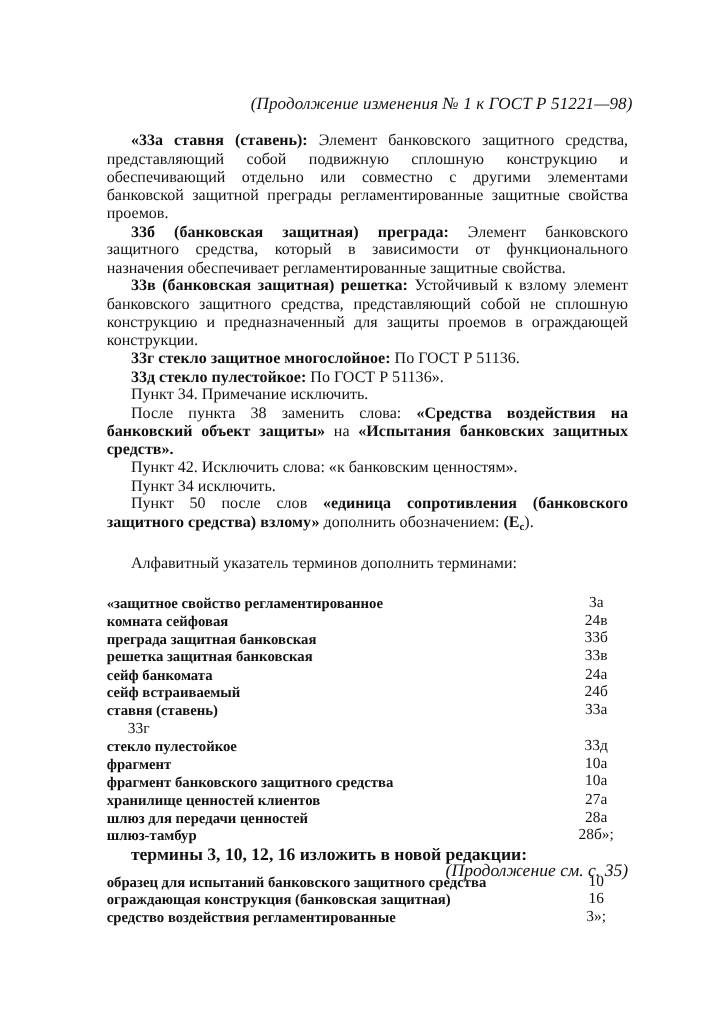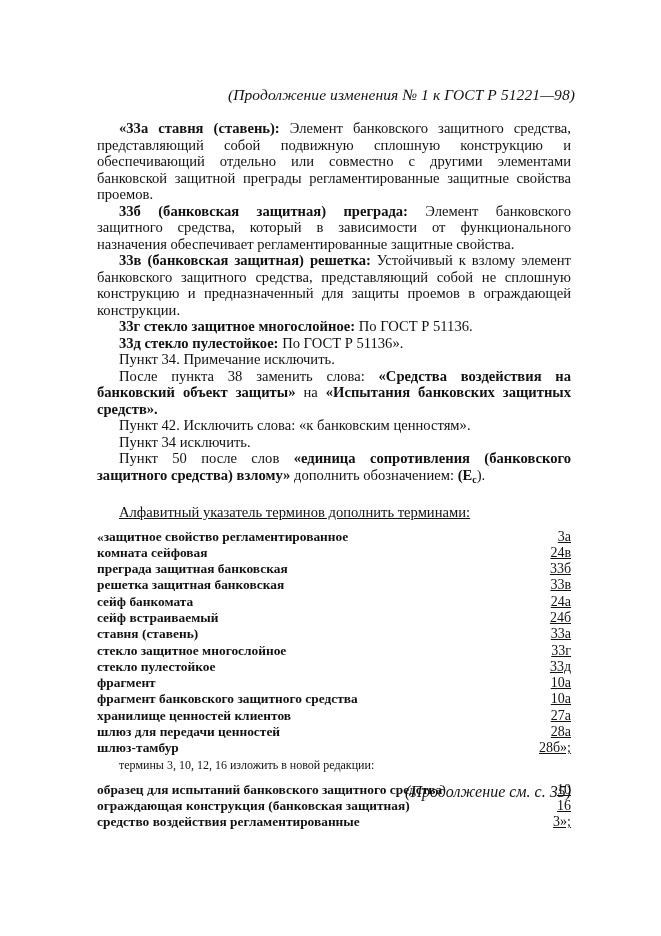--- a/index.html
+++ b/index.html
@@ -7,22 +7,22 @@
          font-family: "Liberation Serif", "DejaVu Serif", serif; color: #111; }
   .page { position: absolute; left: 0; top: 0; width: 661px; height: 936px; }
   .header { position: absolute; right: 86px; top: 86px; font-style: italic; font-size: 15.5px; letter-spacing: 0.1px; }
   .body { position: absolute; left: 97px; top: 120px; width: 474px; font-size: 14.6px; line-height: 16.5px; }
   .p { text-align: justify; text-indent: 22px; margin: 0; }
   b { font-weight: bold; }
   .gap { height: 16px; }
   .terms { margin-top: 8px; }
   .row { display: flex; justify-content: space-between; height: 16.3px; line-height: 16.3px; font-size: 13.4px; }
   .row .t { font-weight: bold; }
-  .row .n { width: 58px; text-align: right; font-size: 14px; text-decoration: underline; }
-  .subhead { text-indent: 22px; margin: 0 0 3px 0; font-size: 12px; line-height: 17px; }
+  .row .n { width: 58px; text-align: center; font-size: 14px; }
+  .subhead { text-indent: 22px; margin: 0 0 3px 0; font-size: 16px; line-height: 17px; font-weight: bold; }
   .footer { position: absolute; right: 90px; top: 783px; font-style: italic; font-size: 16px; }
   sub { font-size: 10px; font-weight: bold; vertical-align: -3px; }
 </style>
 </head>
 <body>
 
 <div class="page">
   <div class="header">(Продолжение изменения № 1 к ГОСТ Р 51221—98)</div>
 
   <div class="body">
@@ -32,21 +32,21 @@
     <p class="p"><b>33г стекло защитное многослойное:</b><span> По ГОСТ Р 51136.</span></p>
     <p class="p"><b>33д стекло пулестойкое:</b><span> По ГОСТ Р 51136».</span></p>
 
     <p class="p">Пункт 34. Примечание исключить.</p>
     <p class="p"><span>После пункта 38 заменить слова: </span><b>«Средства воздействия на банковский объект защиты»</b><span> на </span><b>«Испытания банковских защитных средств».</b></p>
     <p class="p">Пункт 42. Исключить слова: «к банковским ценностям».</p>
     <p class="p">Пункт 34 исключить.</p>
     <p class="p"><span>Пункт 50 после слов </span><b>«единица сопротивления (банковского защитного средства) взлому»</b><span> дополнить обозначением: </span><b><span>(E</span><sub>c</sub></b><span>).</span></p>
 
     <div class="gap"></div>
-    <p class="p" style="margin-bottom:8px;text-decoration:underline;">Алфавитный указатель терминов дополнить терминами:</p>
+    <p class="p" style="margin-bottom:20px;">Алфавитный указатель терминов дополнить терминами:</p>
 
     <div class="terms" id="terms-added">
         <div class="row">
           <span class="t">«защитное свойство регламентированное</span>
           <span class="n">3а</span>
         </div>
         <div class="row">
           <span class="t">комната сейфовая</span>
           <span class="n">24в</span>
         </div>
@@ -64,21 +64,20 @@
         </div>
         <div class="row">
           <span class="t">сейф встраиваемый</span>
           <span class="n">24б</span>
         </div>
         <div class="row">
           <span class="t">ставня (ставень)</span>
           <span class="n">33а</span>
         </div>
         <div class="row">
-          <span class="t">стекло защитное многослойное</span>
           <span class="n">33г</span>
         </div>
         <div class="row">
           <span class="t">стекло пулестойкое</span>
           <span class="n">33д</span>
         </div>
         <div class="row">
           <span class="t">фрагмент</span>
           <span class="n">10а</span>
         </div>

